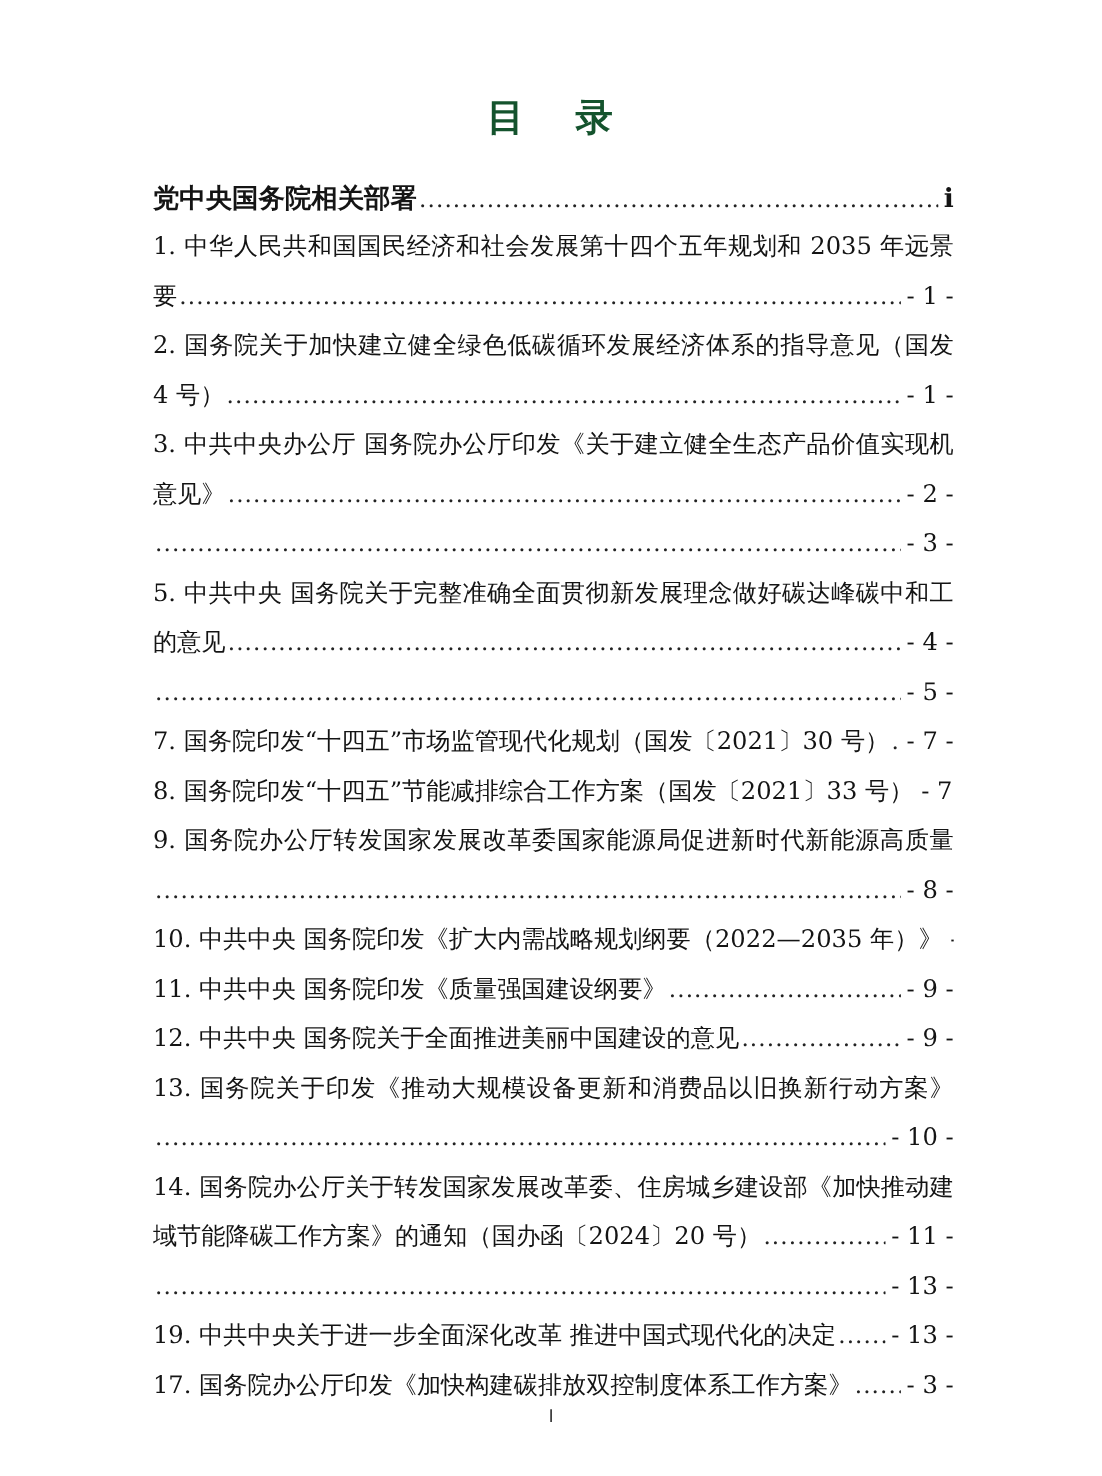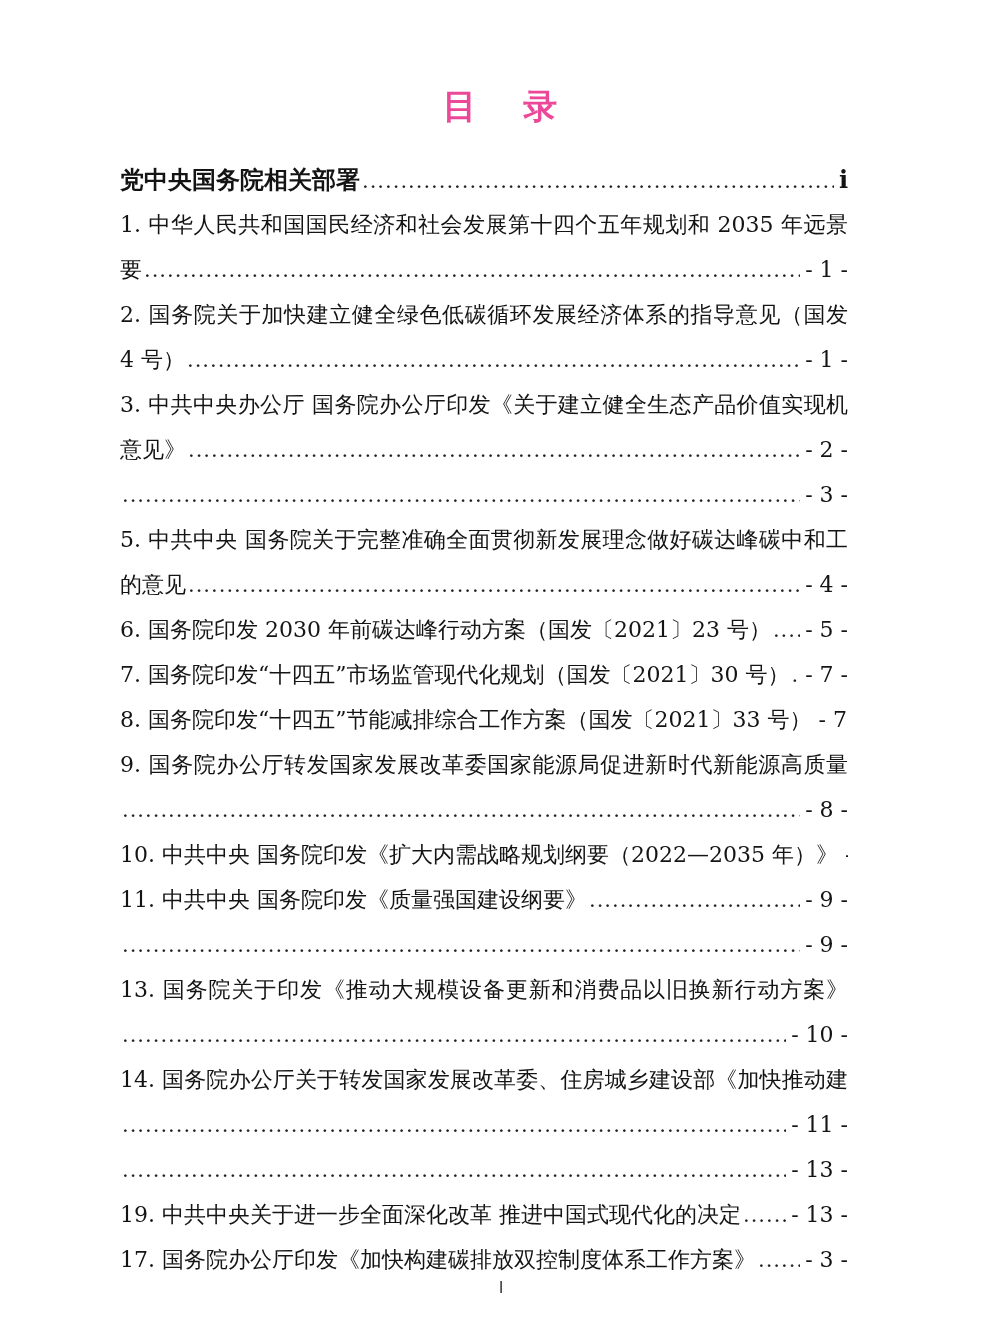--- a/index.html
+++ b/index.html
@@ -19,26 +19,26 @@
   .page-title {
     position: absolute;
     top: 84px;
     left: 0;
     width: 100%;
     text-align: center;
     font-size: 34px;
     font-weight: 700;
     word-spacing: 0.9em;
     letter-spacing: 2px;
-    color: #ec4899;
+    color: #14532d;
   }
   .toc {
     position: absolute;
     top: 157px;
-    left: 120px;
+    left: 139px;
     width: 728px;
     font-size: 22px;
   }
   .toc-entry.bold {
     font-weight: 700;
     font-size: 24px;
   }
   .toc-line {
     height: 45px;
     line-height: 45px;
@@ -132,21 +132,20 @@
       <div class="toc-entry">
         <div class="toc-line full">5. 中共中央 国务院关于完整准确全面贯彻新发展理念做好碳达峰碳中和工作</div>
         <div class="toc-line last">
           <span class="text">的意见</span>
           <span class="leader">............................................................................................................................................................................................................................</span>
           <span class="pagenum">- 4 -</span>
         </div>
       </div>
       <div class="toc-entry">
         <div class="toc-line last">
-          <span class="text">6. 国务院印发 2030 年前碳达峰行动方案（国发〔2021〕23 号）</span>
           <span class="leader">............................................................................................................................................................................................................................</span>
           <span class="pagenum">- 5 -</span>
         </div>
       </div>
       <div class="toc-entry">
         <div class="toc-line last">
           <span class="text">7. 国务院印发“十四五”市场监管现代化规划（国发〔2021〕30 号）</span>
           <span class="leader">............................................................................................................................................................................................................................</span>
           <span class="pagenum">- 7 -</span>
         </div>
@@ -174,34 +173,36 @@
       </div>
       <div class="toc-entry">
         <div class="toc-line last">
           <span class="text">11. 中共中央 国务院印发《质量强国建设纲要》</span>
           <span class="leader">............................................................................................................................................................................................................................</span>
           <span class="pagenum">- 9 -</span>
         </div>
       </div>
       <div class="toc-entry">
         <div class="toc-line last">
+          <span class="text">12. 中共中央 国务院关于全面推进美丽中国建设的意见</span>
           <span class="leader">............................................................................................................................................................................................................................</span>
           <span class="pagenum">- 9 -</span>
         </div>
       </div>
       <div class="toc-entry">
         <div class="toc-line full">13. 国务院关于印发《推动大规模设备更新和消费品以旧换新行动方案》（国发</div>
         <div class="toc-line last">
           <span class="leader">............................................................................................................................................................................................................................</span>
           <span class="pagenum">- 10 -</span>
         </div>
       </div>
       <div class="toc-entry">
         <div class="toc-line full">14. 国务院办公厅关于转发国家发展改革委、住房城乡建设部《加快推动建筑领</div>
         <div class="toc-line last">
+          <span class="text">域节能降碳工作方案》的通知（国办函〔2024〕20 号）</span>
           <span class="leader">............................................................................................................................................................................................................................</span>
           <span class="pagenum">- 11 -</span>
         </div>
       </div>
       <div class="toc-entry">
         <div class="toc-line last">
           <span class="leader">............................................................................................................................................................................................................................</span>
           <span class="pagenum">- 13 -</span>
         </div>
       </div>

